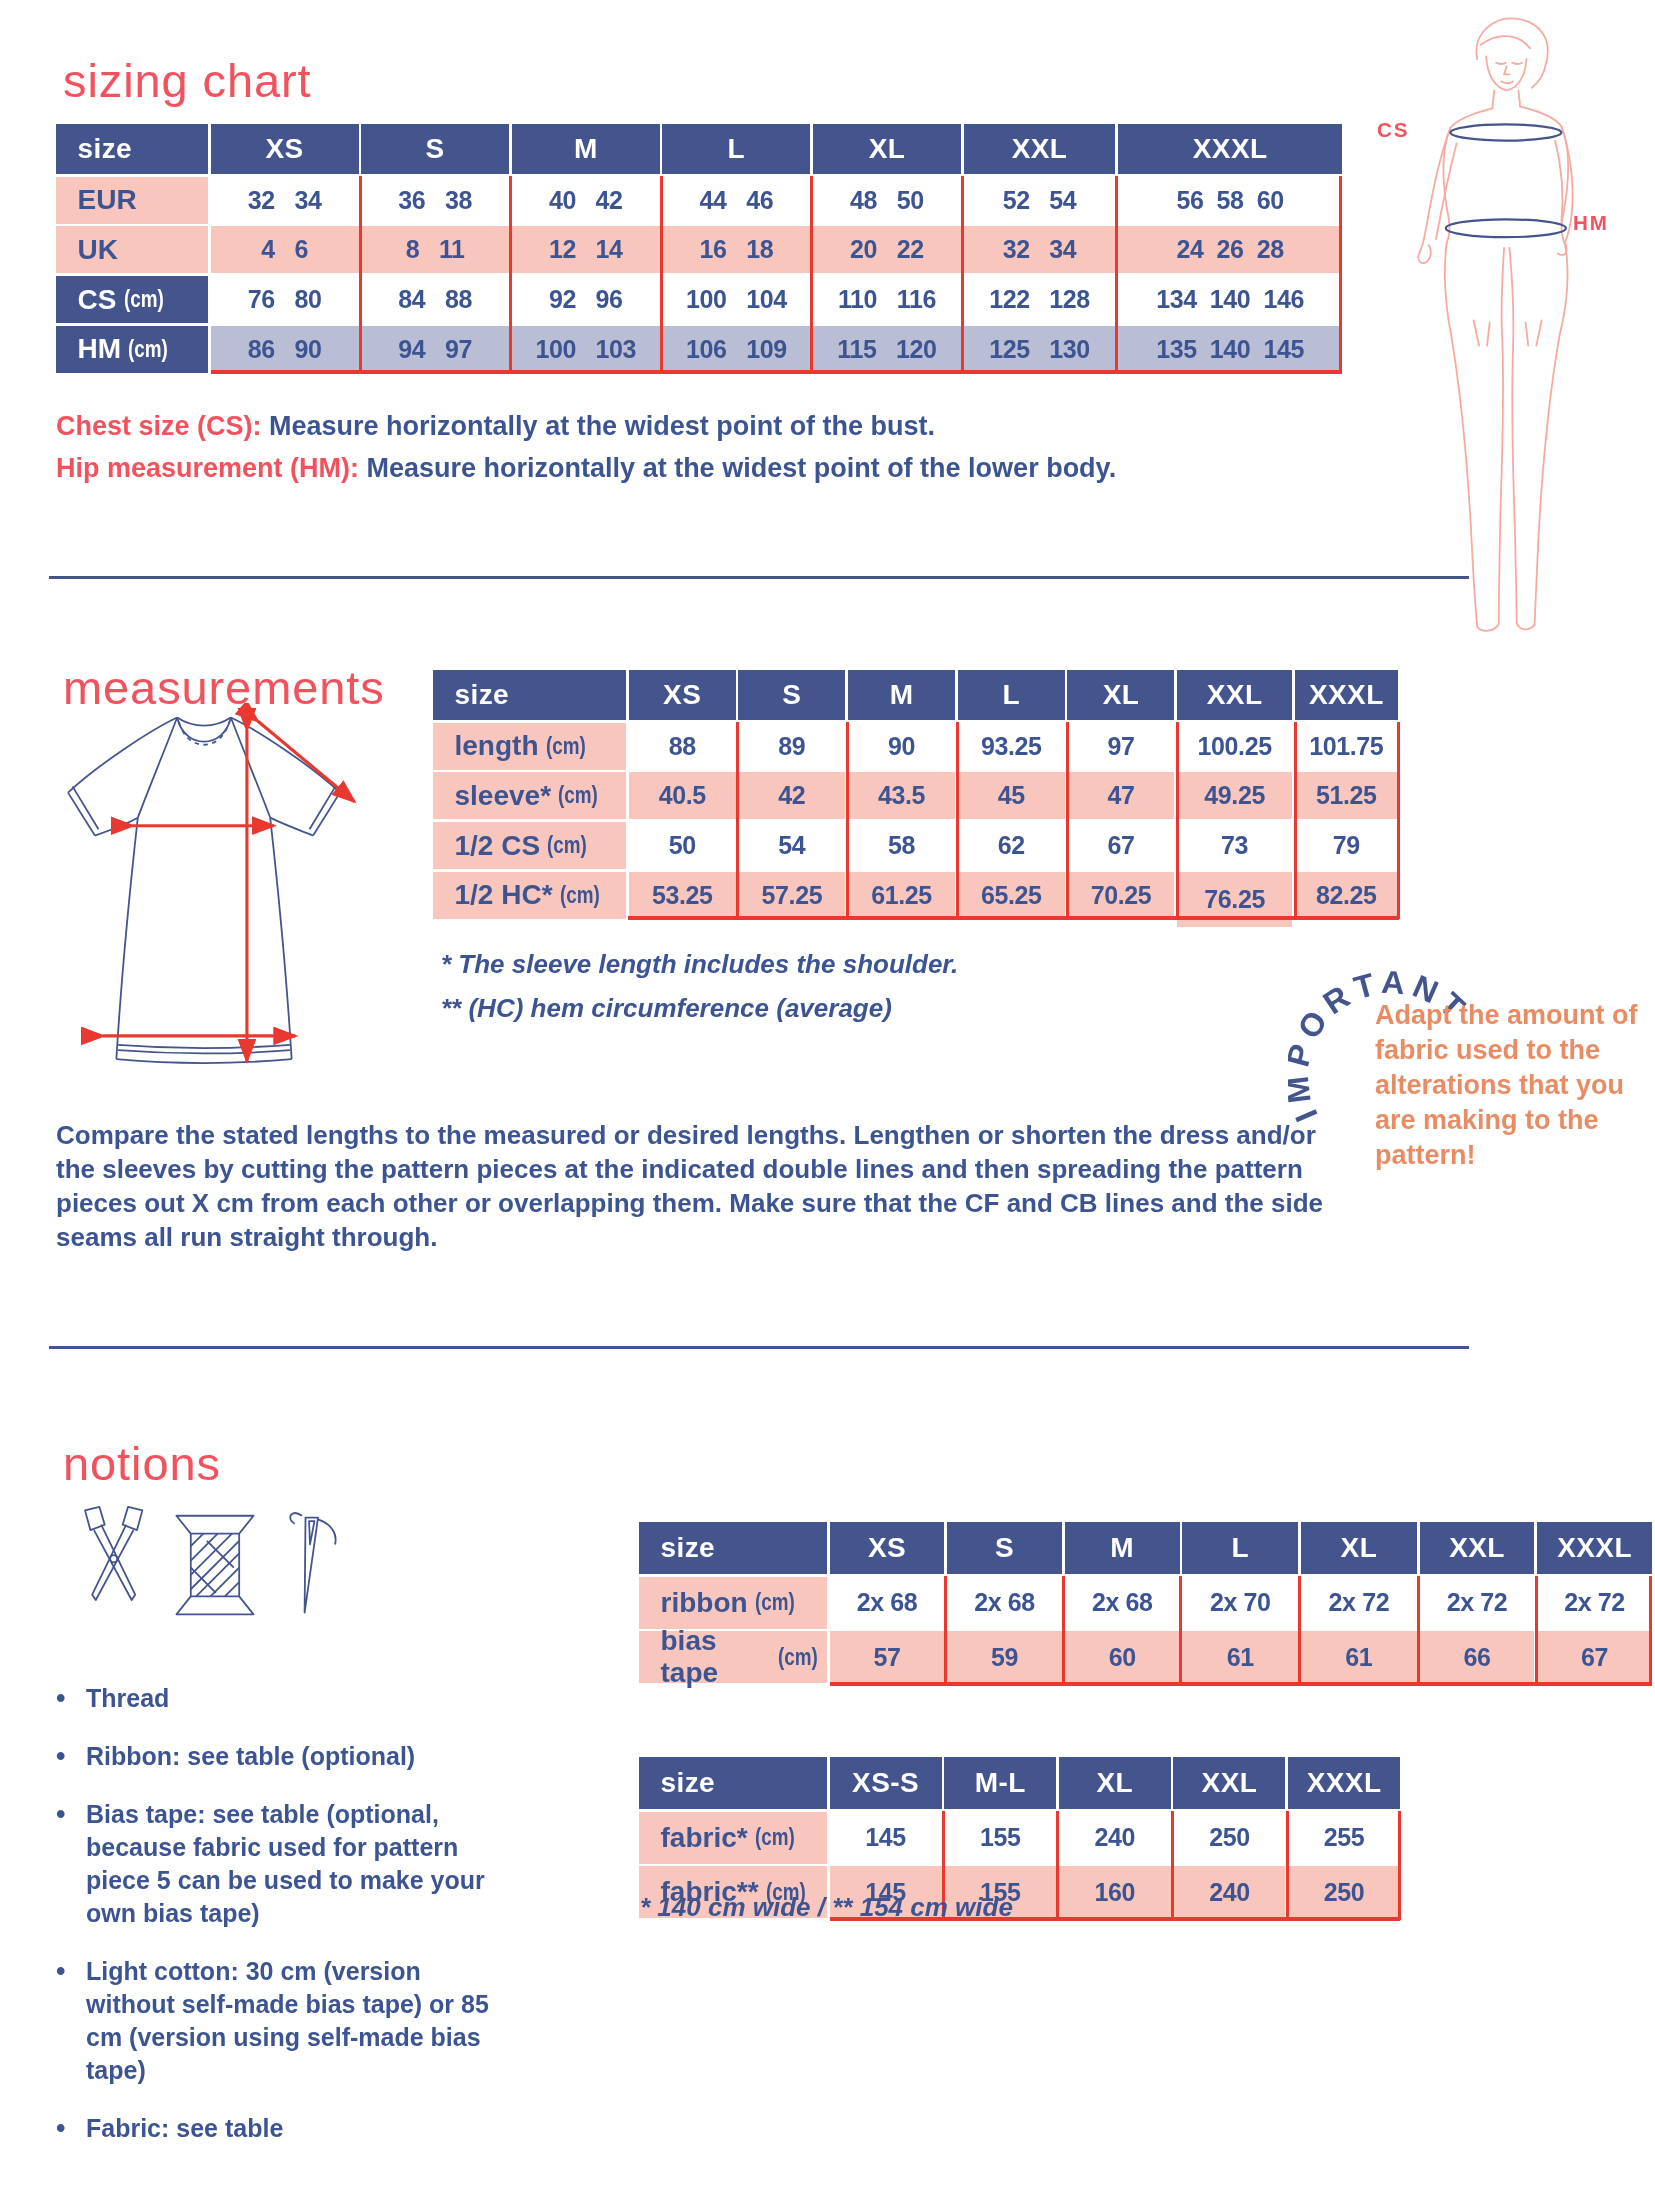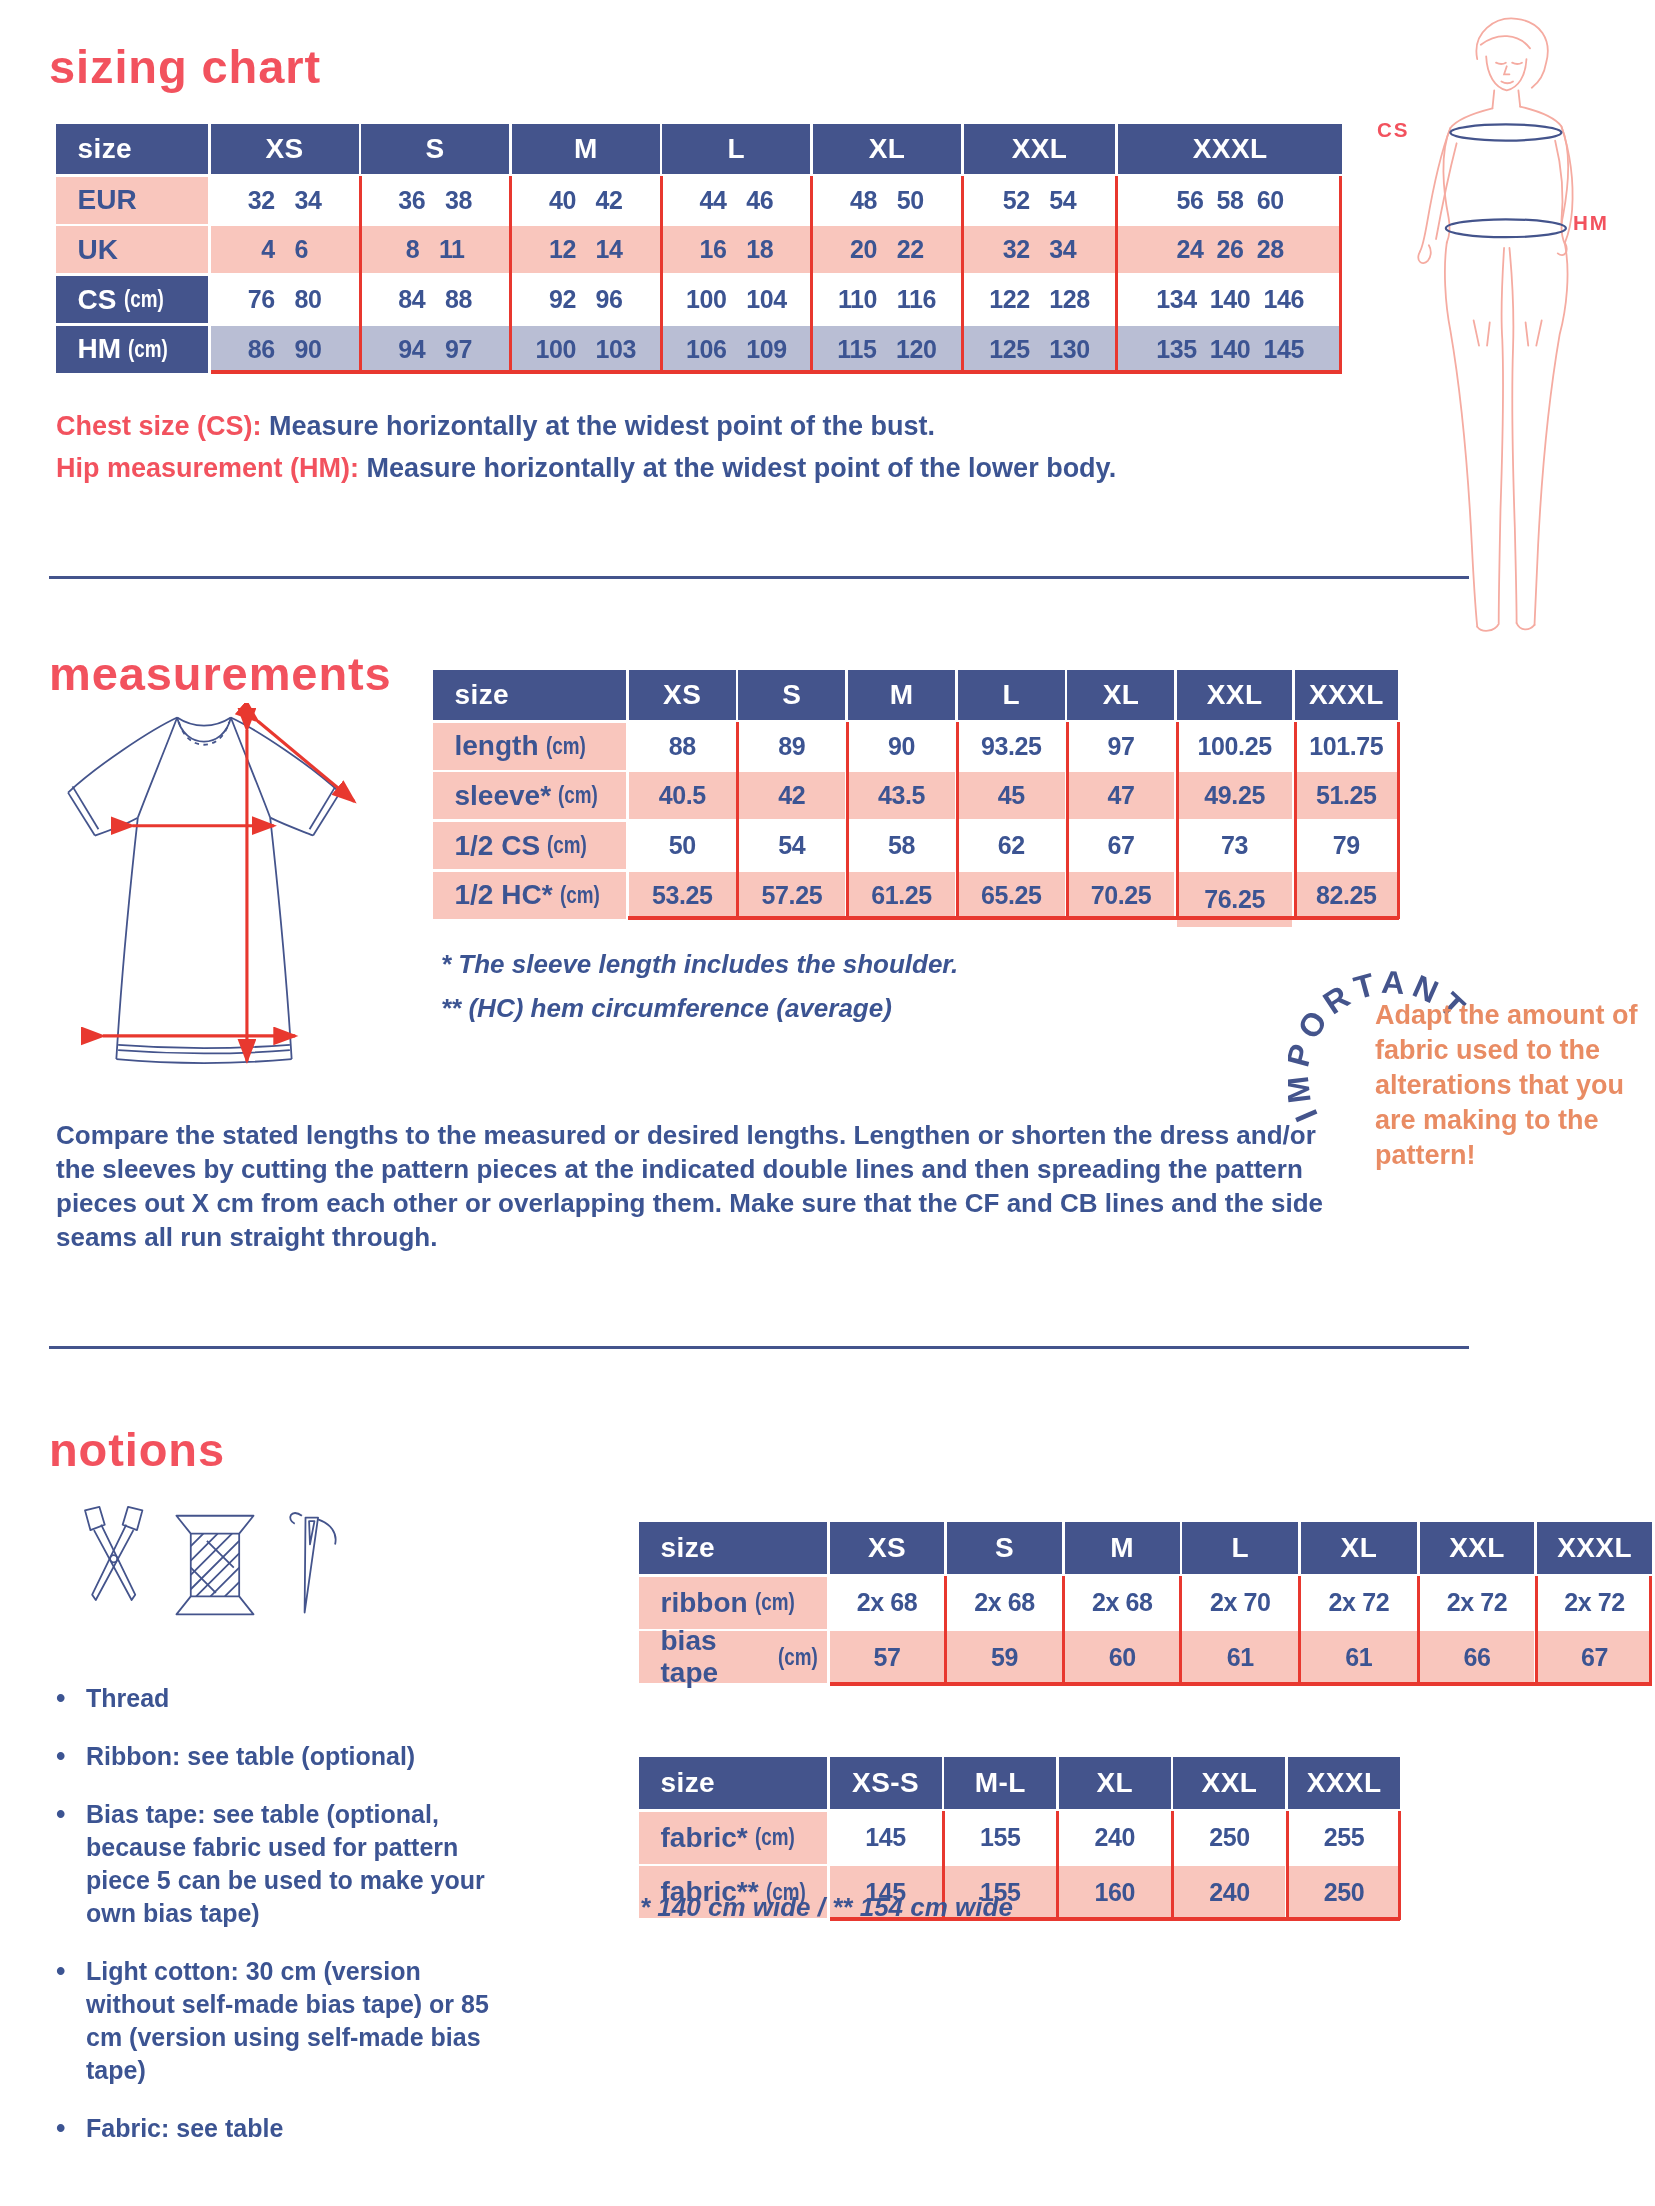--- a/index.html
+++ b/index.html
@@ -1,19 +1,19 @@
 <!DOCTYPE html>
 <html style="font-size:14.3px"><head>
 <meta charset="utf-8">
 <style>
   html,body{margin:0;padding:0;background:#fff;}
   .page{position:relative;width:1655px;height:2207px;background:#ffffff;overflow:hidden;
         font-family:"Liberation Sans","DejaVu Sans",sans-serif;}
   .abs{position:absolute;}
-  .title{font-size:47px;font-weight:bold;color:#F2525E;letter-spacing:0.9px;line-height:1;margin:0;}
+  .title{font-size:47px;font-weight:normal;color:#F2525E;letter-spacing:0.9px;line-height:1;margin:14px;}
   
   .tbl{position:absolute;}
   .trow{display:flex;gap:2.7px;margin-bottom:2.7px;}
   .c{box-sizing:border-box;display:flex;align-items:center;justify-content:center;font-weight:bold;}
   .h{background:#44548C;color:#ffffff;font-size:28px;letter-spacing:0.4px;}
   .h-first{justify-content:flex-start;padding-left:21.5px;}
   .lab{justify-content:flex-start;padding-left:21.5px;font-size:28px;}
   .lab-pink{background:#F9C6BD;color:#3C5492;}
   .lab-navy{background:#44548C;color:#ffffff;}
   .val{font-size:25px;color:#3C5492;white-space:pre;letter-spacing:-0.4px;}

